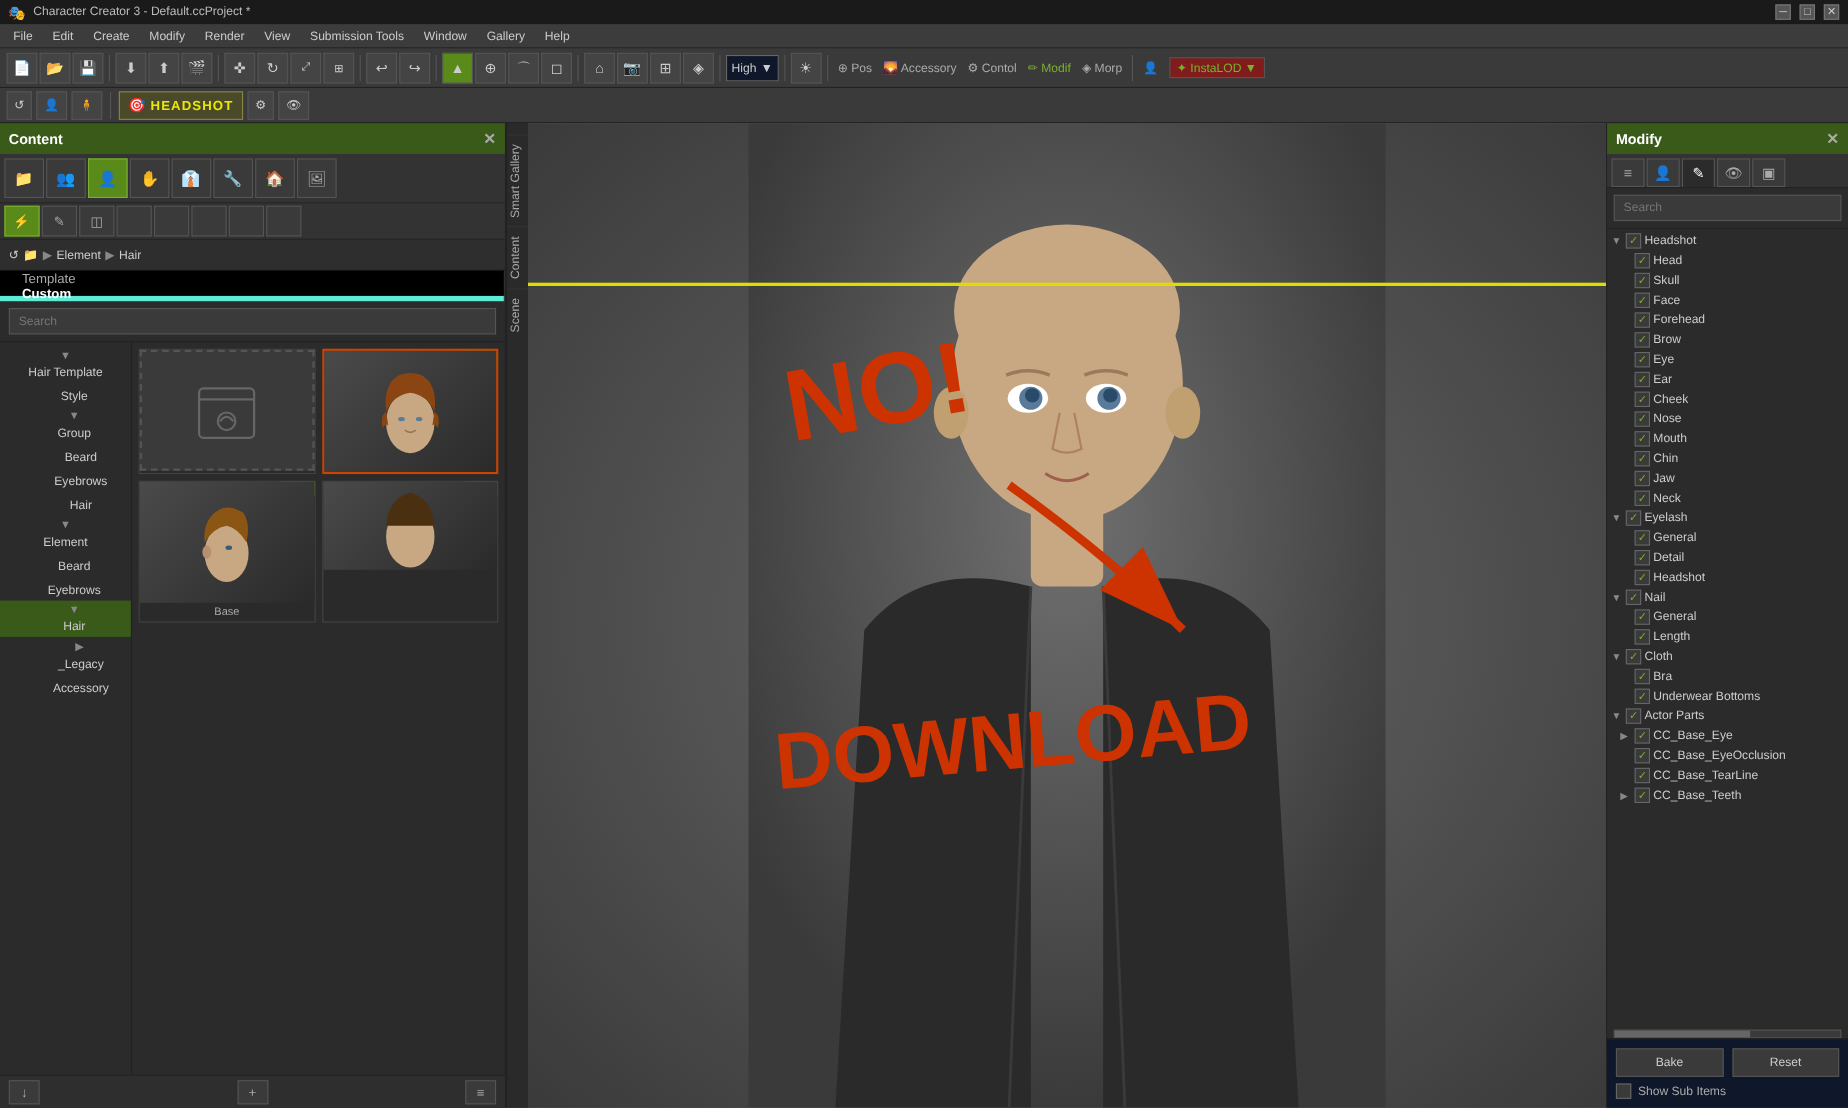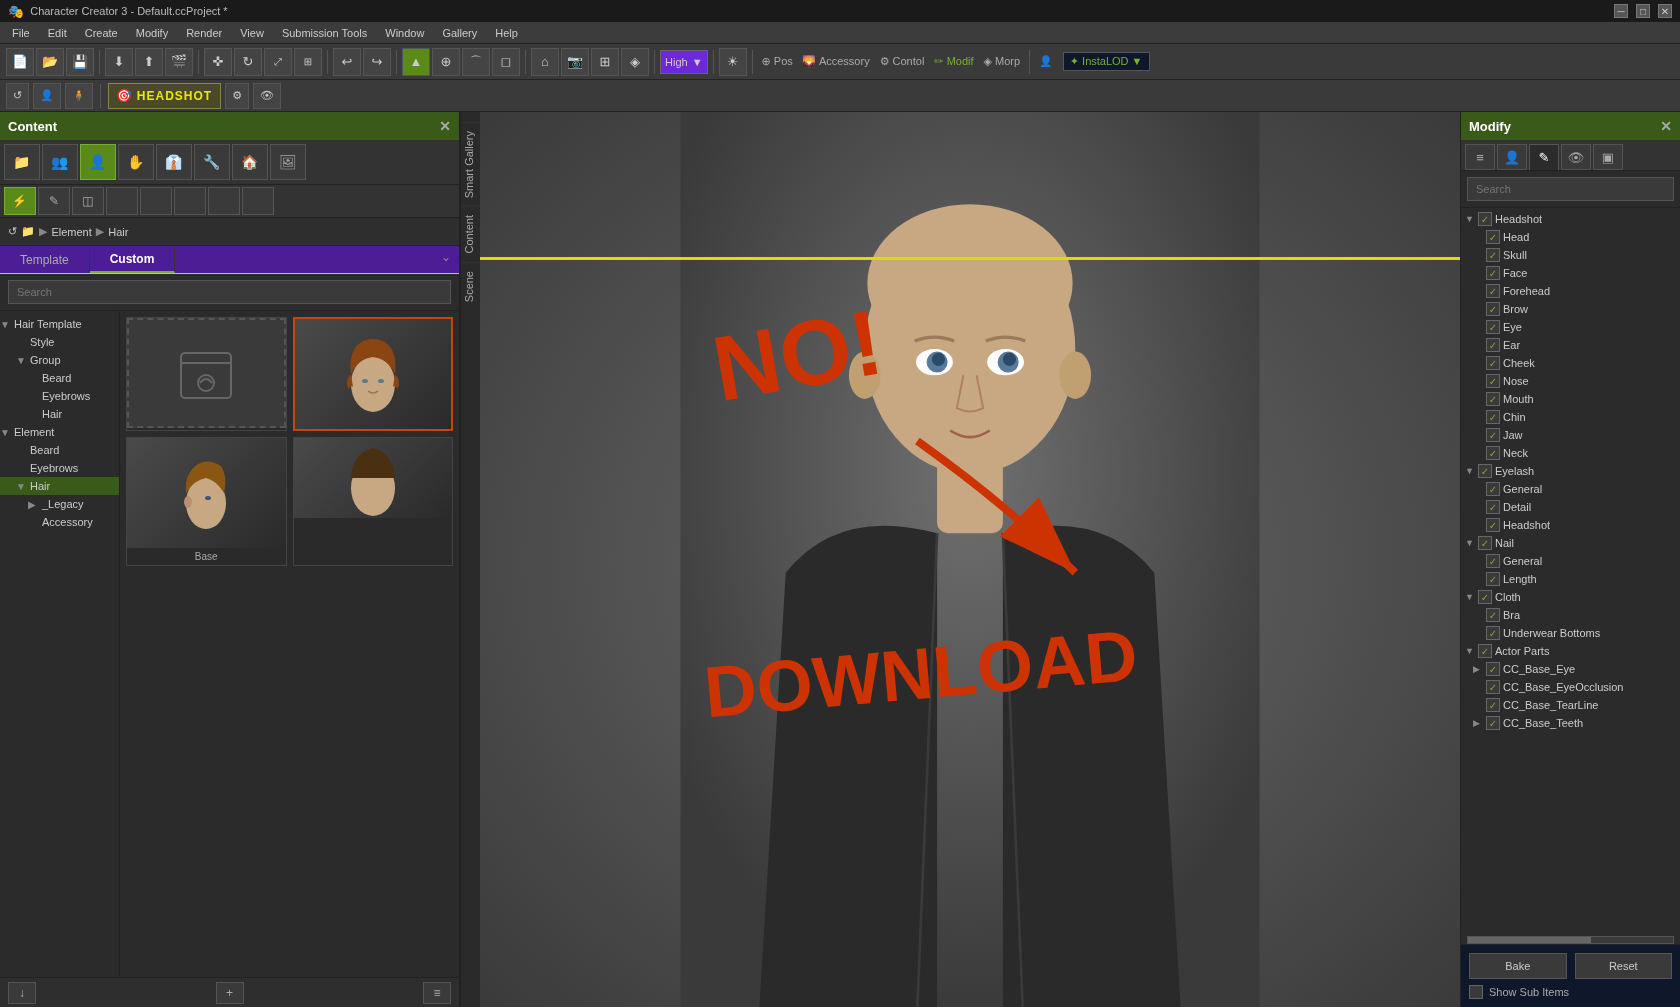--- a/index.html
+++ b/index.html
@@ -52,21 +52,21 @@
       background: #444;
       border: 1px solid #555;
       display: flex; align-items: center; justify-content: center;
       cursor: pointer;
       color: #ccc;
       font-size: 13px;
     }
     .toolbar-sep { width: 1px; height: 24px; background: #555; margin: 0 3px; }
     .toolbar-dropdown {
       height: 24px;
-      background: #6d28d9;
+      background: #0f172a;
       border: 1px solid #666;
       color: #ccc;
       font-size: 11px;
       padding: 0 4px;
       cursor: pointer;
       display: flex; align-items: center; gap: 4px;
     }
     .toolbar-label {
       font-size: 11px;
       color: #aaa;
@@ -183,23 +183,24 @@
       background: #2e2e2e;
       border-bottom: 1px solid #222;
       gap: 4px;
       font-size: 11px;
     }
     .breadcrumb-arrow { color: #888; }
 
     
     #content-tabs {
       display: flex;
-      background: #4c1d95;
-      border-bottom: 1px solid #5eead4;
+      background: #000000;
+      border-bottom: 5px solid #5eead4;
       height: 28px;
+      flex-direction: column;
     }
     .content-tab {
       padding: 0 20px;
       display: flex; align-items: center;
       cursor: pointer;
       font-size: 12px;
       color: #aaa;
       border-right: 1px solid #333;
     }
     .content-tab.active { color: #fff; border-bottom: 2px solid #7ab030; font-weight: bold; }
@@ -220,20 +221,21 @@
       font-size: 11px;
       height: 24px;
     }
     .tree-item {
       padding: 3px 0;
       cursor: pointer;
       display: flex;
       align-items: center;
       gap: 4px;
       font-size: 11px;
+      flex-direction: column;
     }
     .tree-item.selected { background: #3a5a1a; }
     .tree-indent-1 { padding-left: 16px; }
     .tree-indent-2 { padding-left: 28px; }
     .tree-arrow { width: 10px; color: #888; font-size: 10px; }
     .tree-arrow.open::before { content: '▼'; }
     .tree-arrow.closed::before { content: '▶'; }
     .tree-arrow.leaf::before { content: ''; }
     .grid-item {
       position: relative;
@@ -568,21 +570,21 @@
   <div class="toolbar-sep"></div>
   <div class="toolbar-btn">☀</div>
   <div class="toolbar-sep"></div>
   <span class="toolbar-label">⊕ Pos</span>
   <span class="toolbar-label">🌄 Accessory</span>
   <span class="toolbar-label">⚙ Contol</span>
   <span class="toolbar-label" style="color:#7ab030;">✏ Modif</span>
   <span class="toolbar-label">◈ Morp</span>
   <div class="toolbar-sep"></div>
   <span class="toolbar-label">👤</span>
-  <div style="margin-left:4px; background:#0f172a; border:1px solid #555; padding:2px 6px; font-size:11px; color:#7ab030; cursor:pointer;">✦ InstaLOD ▼</div>
+  <div style="margin-left:4px; background:#7f1d1d; border:1px solid #555; padding:2px 6px; font-size:11px; color:#7ab030; cursor:pointer;">✦ InstaLOD ▼</div>
 </div>
 
 <div id="toolbar2">
   <div class="toolbar2-btn">↺</div>
   <div class="toolbar2-btn">👤</div>
   <div class="toolbar2-btn">🧍</div>
   <div class="toolbar-sep"></div>
   <div class="headshot-btn">
     <span style="font-size:13px; color:#aaa;">🎯</span>
     <span class="headshot-label">HEADSHOT</span>

